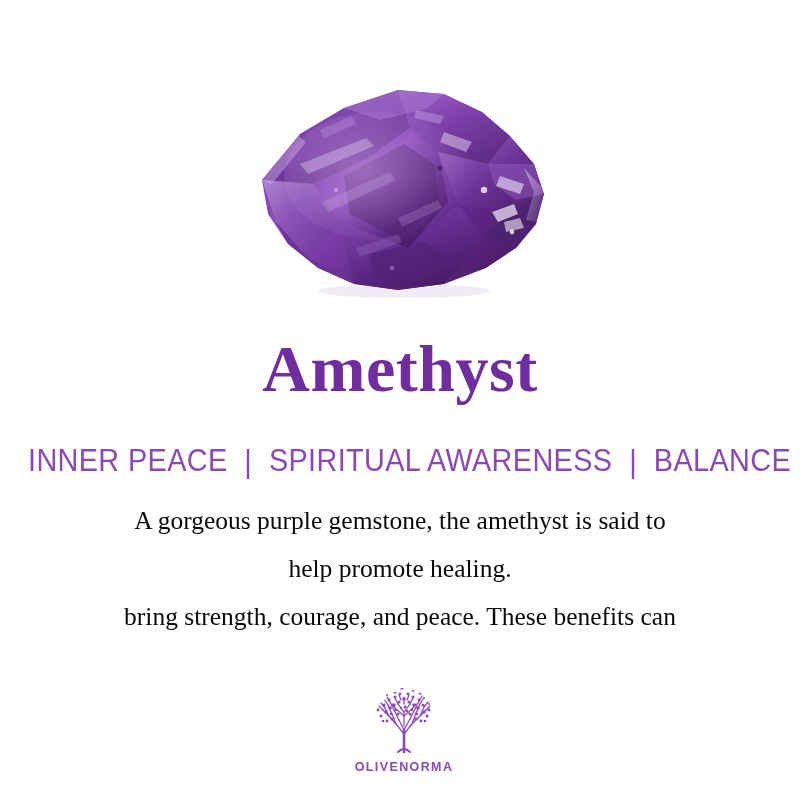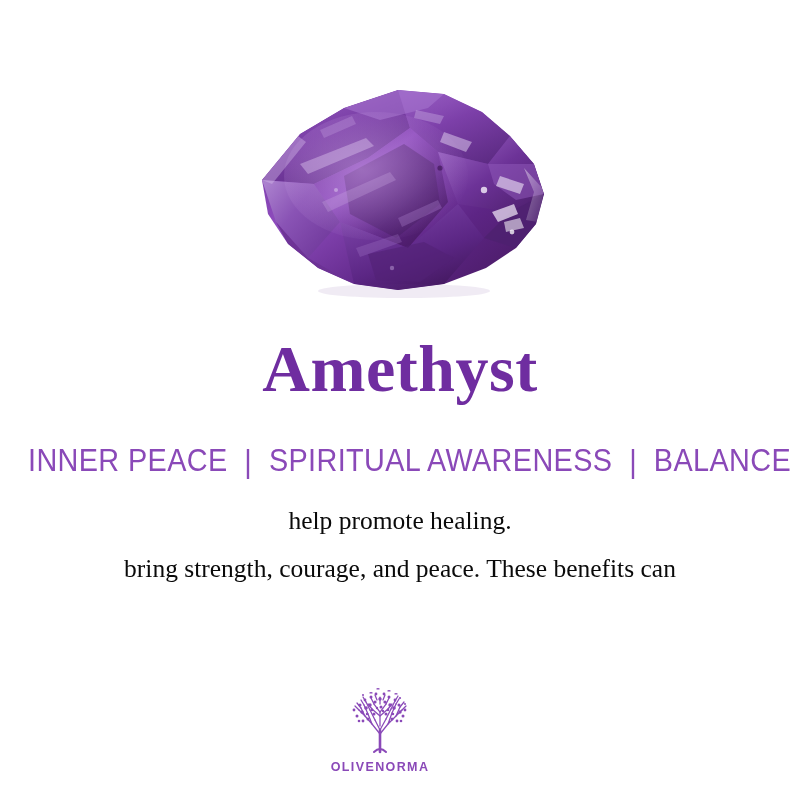--- a/index.html
+++ b/index.html
@@ -101,20 +101,21 @@
 
   
   .logo {
     position: absolute;
     top: 686px;
     left: 0;
     width: 760px;
     display: flex;
     flex-direction: column;
     align-items: center;
+    padding-left: 24px;
   }
   .logo-tree {
     width: 78px;
     height: 72px;
     display: block;
   }
   .logo-word {
     margin-top: 2px;
     font-family: "Liberation Sans", "DejaVu Sans", sans-serif;
     font-weight: 700;
@@ -228,20 +229,21 @@
 
   <div class="keywords">
     <span class="kw">INNER PEACE</span>
     <span class="sep">|</span>
     <span class="kw">SPIRITUAL AWARENESS</span>
     <span class="sep">|</span>
     <span class="kw">BALANCE</span>
   </div>
 
   <div class="desc">
+    <span class="dline">A gorgeous purple gemstone, the amethyst is said to</span>
     <span class="dline">help promote healing.</span>
     <span class="dline">bring strength, courage, and peace. These benefits can</span>
   </div>
 
   <div class="logo">
     <svg class="logo-tree" viewBox="0 0 78 72" aria-hidden="true">
       <g stroke="#8a49b8" fill="none" stroke-linecap="round" stroke-width="1.25">
 
         <path d="M39 66 L39 44" stroke-width="2.6"></path>
         <path d="M33 66 Q39 60 45 66" stroke-width="2.0"></path>

